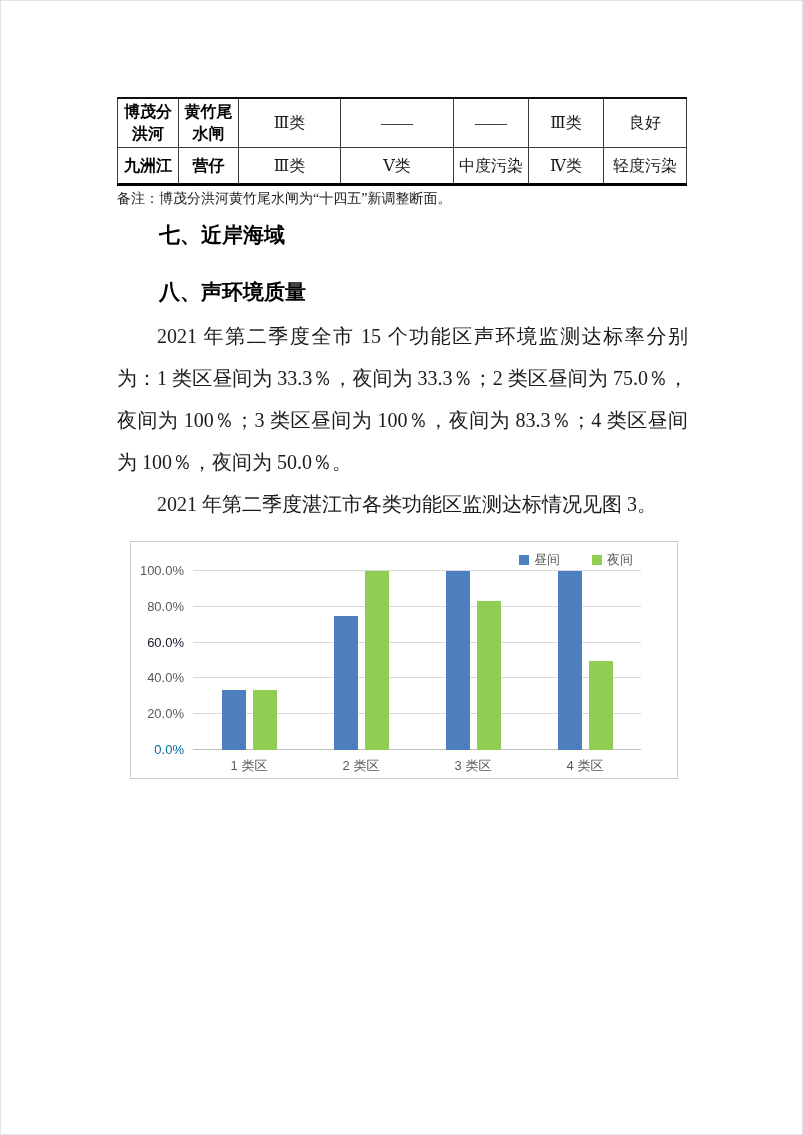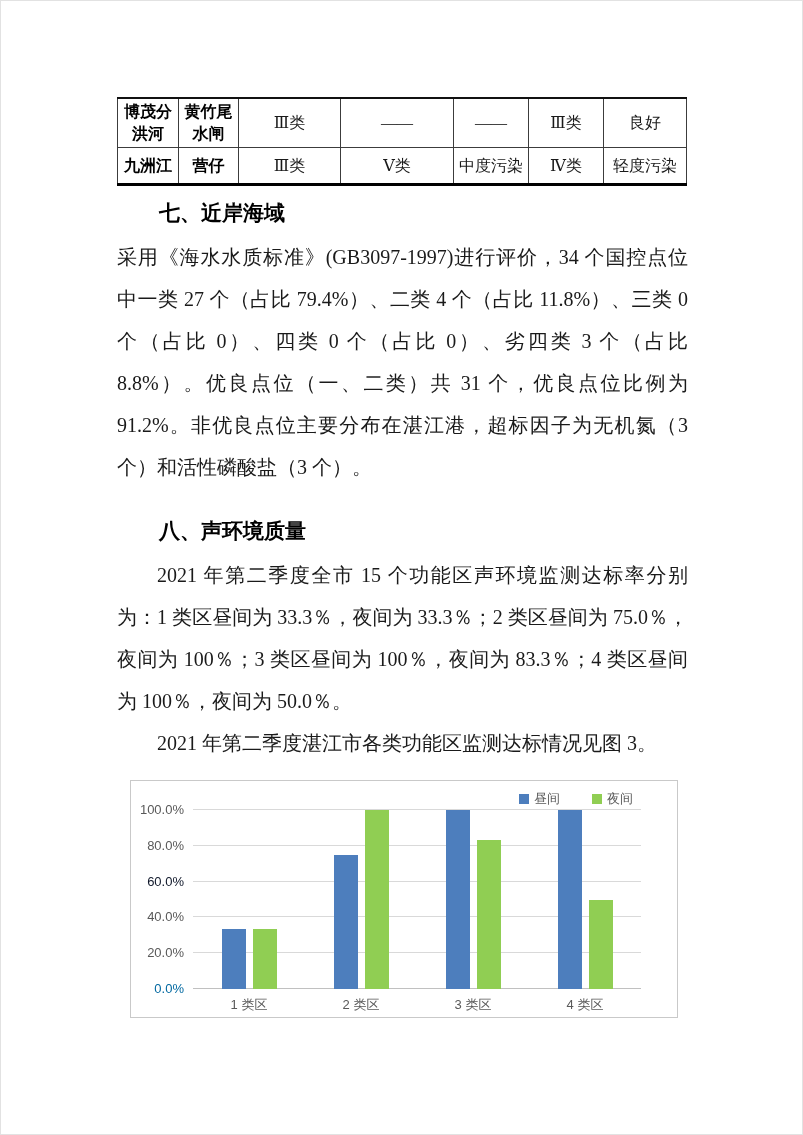--- a/index.html
+++ b/index.html
@@ -161,23 +161,23 @@
         <td class="hd">九洲江</td>
         <td class="hd">营仔</td>
         <td>Ⅲ类</td>
         <td>Ⅴ类</td>
         <td>中度污染</td>
         <td>Ⅳ类</td>
         <td>轻度污染</td>
       </tr>
     </tbody>
   </table>
+  <div class="table-note">备注：博茂分洪河黄竹尾水闸为“十四五”新调整断面。</div>
 
   <h2 class="sec-heading">七、近岸海域</h2>
-  <p class="body-para">采用《海水水质标准》(GB3097-1997)进行评价，34 个国控点位中一类 27 个（占比 79.4%）、二类 4 个（占比 11.8%）、三类 0 个（占比 0）、四类 0 个（占比 0）、劣四类 3 个（占比 8.8%）。优良点位（一、二类）共 31 个，优良点位比例为 91.2%。非优良点位主要分布在湛江港，超标因子为无机氮（3 个）和活性磷酸盐（3 个）。</p>
 
   <h2 class="sec-heading h8">八、声环境质量</h2>
   <p class="body-para indent">2021 年第二季度全市 15 个功能区声环境监测达标率分别为：1 类区昼间为 33.3％，夜间为 33.3％；2 类区昼间为 75.0％，夜间为 100％；3 类区昼间为 100％，夜间为 83.3％；4 类区昼间为 100％，夜间为 50.0％。</p>
   <p class="body-para indent">2021 年第二季度湛江市各类功能区监测达标情况见图 3。</p>
 
   <div class="chart-box">
     <div class="legend">
         <div class="legend-item">
           <span class="swatch" style="background: rgb(77, 126, 189);"></span>
           <span>昼间</span>

